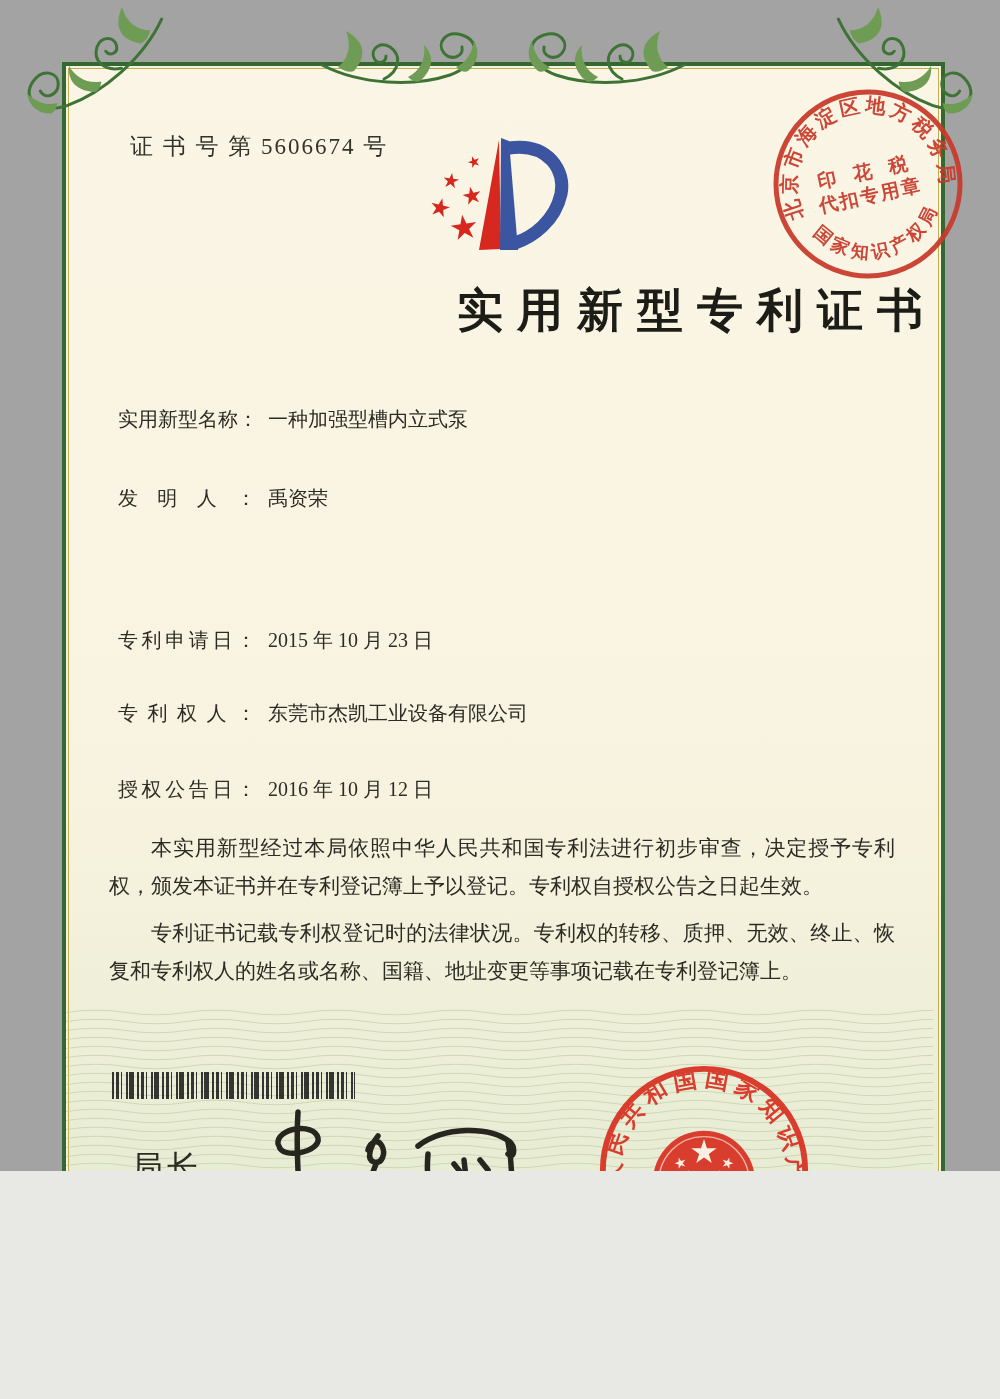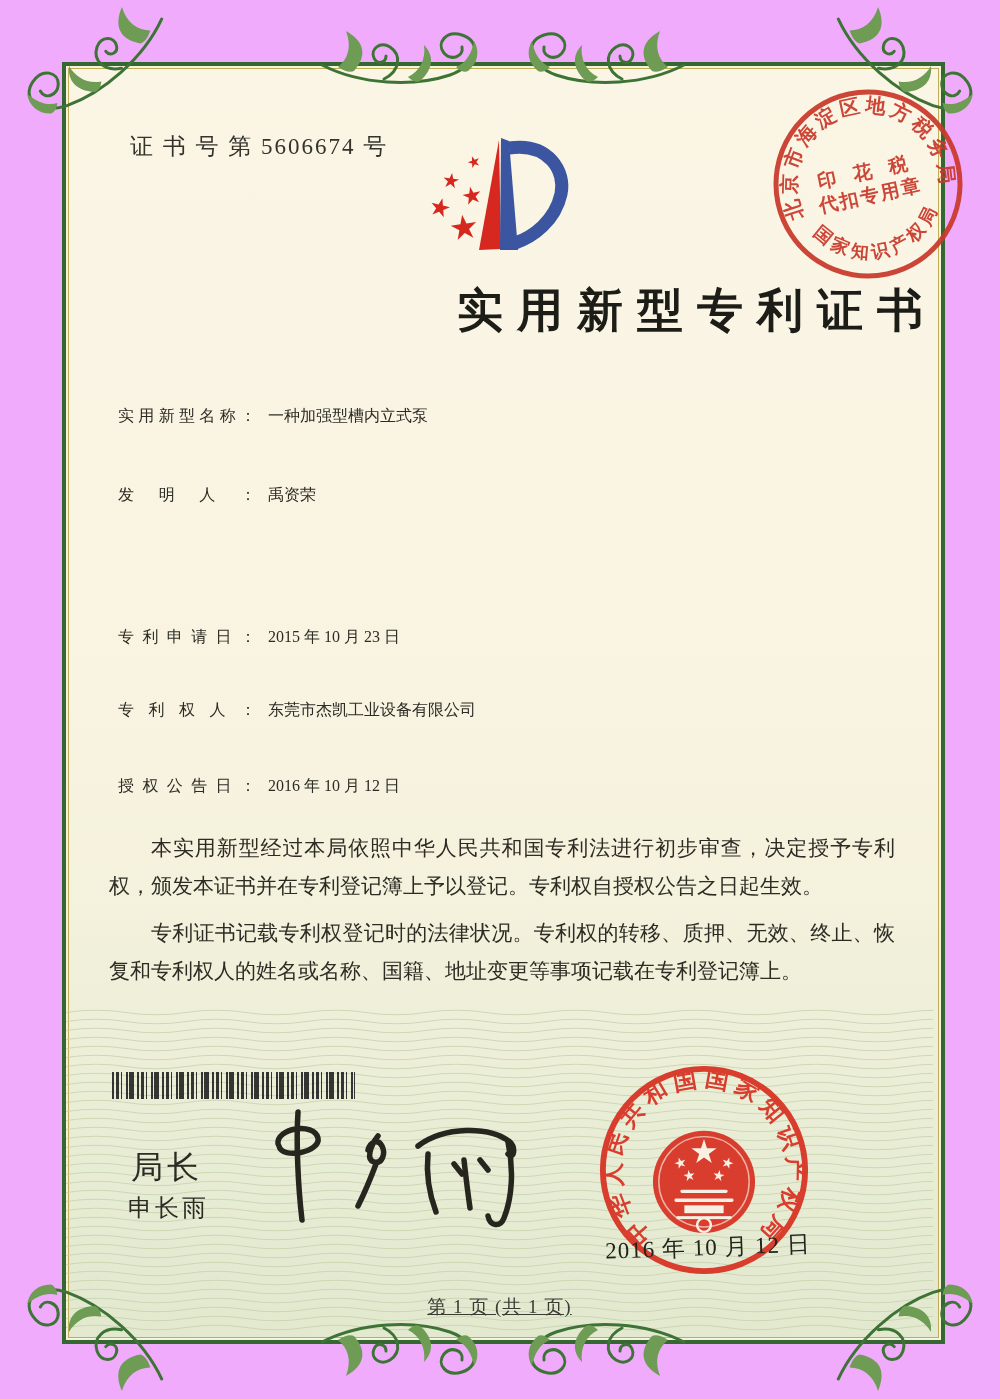--- a/index.html
+++ b/index.html
@@ -1,32 +1,32 @@
 <!DOCTYPE html>
 <html><head>
 <meta charset="utf-8">
 <style>
   html,body{margin:0;padding:0;background:#e8e8e4;}
-  .page{position:relative;width:1000px;height:1399px;background:#f0abfc;overflow:hidden;
+  .page{position:relative;width:1000px;height:1171px;background:#a3a3a3;overflow:hidden;
         font-family:"Liberation Serif","DejaVu Serif",serif;color:#2a2a24;}
   
   .frame{position:absolute;left:62px;top:62px;width:875px;height:1274px;
          border:4px solid #356830;
          box-shadow:inset 0 0 0 2px #f6f2e0, inset 0 0 0 3px #bfae52;
          background:linear-gradient(180deg,#faf5e4 0%,#f9f4e2 48%,#f4f1dc 66%,#ebeed7 80%,#e4ead1 94%,#e2e9cf 100%);}
   
   .waves{position:absolute;left:66px;top:1008px;width:867px;height:324px;z-index:1;opacity:.8;}
   .content{position:absolute;inset:0;z-index:2;}
   .orn{position:absolute;width:190px;height:74px;color:#3e7336;z-index:3;}
   .cert-no{position:absolute;left:130px;top:131px;font-size:23px;letter-spacing:2px;color:#33332c;}
   .logo{position:absolute;left:412px;top:131px;width:180px;height:132px;}
   .stamp{position:absolute;left:768px;top:84px;width:200px;height:200px;transform:rotate(-12deg);opacity:.93;}
   .title{position:absolute;left:62px;top:280px;width:875px;text-align:right;
          font-size:46px;font-weight:bold;letter-spacing:14px;color:#1d1d18;}
-  .frow{position:absolute;left:118px;font-size:16px;white-space:nowrap;color:#2c2c25;}
+  .frow{position:absolute;left:118px;font-size:20px;white-space:nowrap;color:#2c2c25;}
   .flabel{display:inline-block;width:138px;text-align:justify;text-align-last:justify;vertical-align:top;}
   .fvalue{margin-left:12px;}
   .body-text{position:absolute;left:99px;top:820px;width:806px;font-size:21px;
              line-height:37.5px;text-align:justify;color:#2c2c25;}
   .body-text p{margin:10px;text-indent:2em;}
   .barcode{position:absolute;left:112px;top:1072px;width:243px;height:27px;opacity:.88;
            background:repeating-linear-gradient(90deg,#1c1c1c 0 2px,transparent 2px 4px,
              #1c1c1c 4px 7px,transparent 7px 9px,#1c1c1c 9px 10px,transparent 10px 14px,
              #1c1c1c 14px 16px,transparent 16px 17px,#1c1c1c 17px 22px,transparent 22px 25px);}
   .sig-role{position:absolute;left:131px;top:1146px;font-size:32px;letter-spacing:4px;

